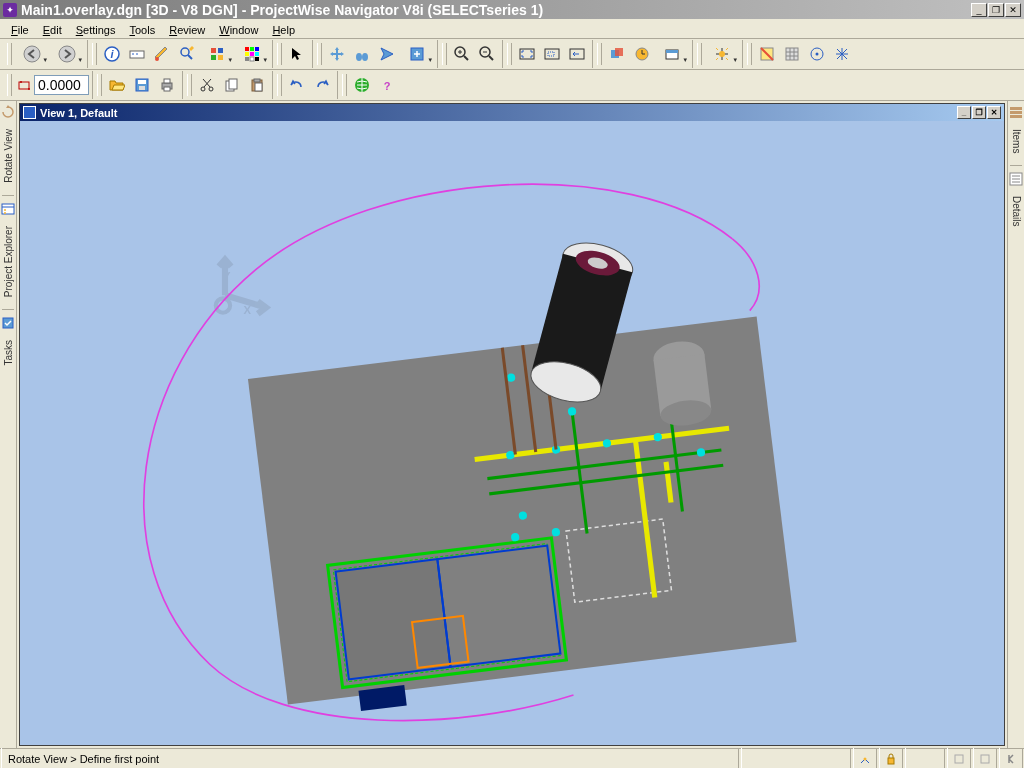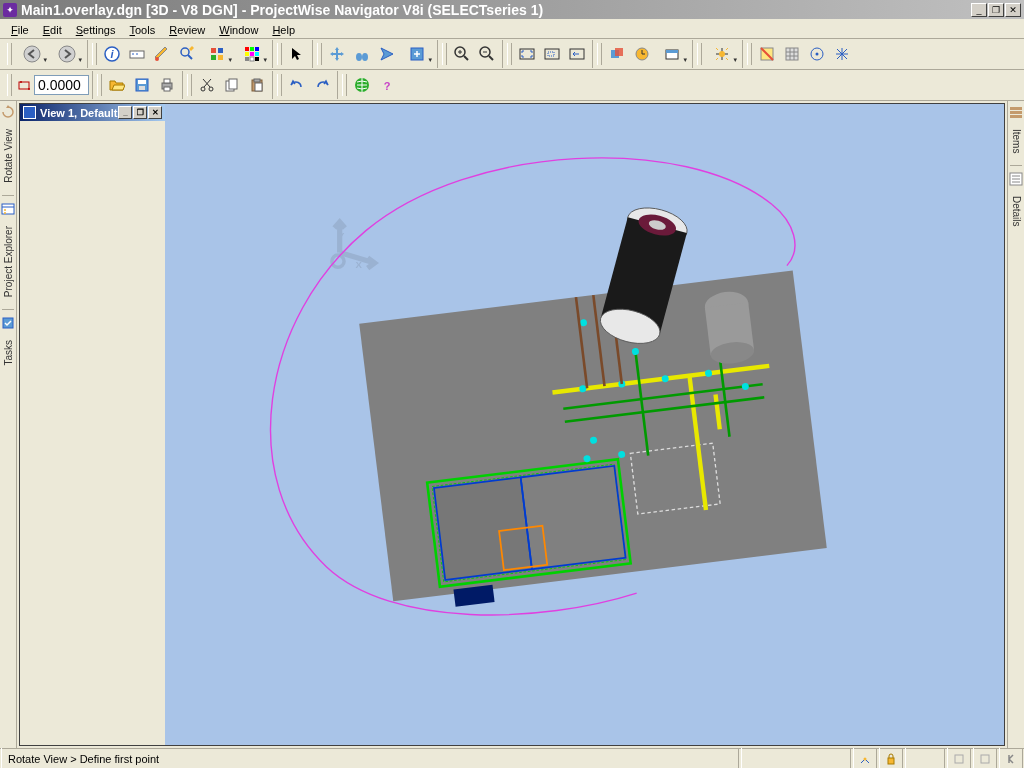--- a/index.html
+++ b/index.html
@@ -33,21 +33,21 @@
 .side-panel { width: 17px; background: #ece9d8; border-left: 1px solid #aca899; border-right: 1px solid #aca899; display: flex; flex-direction: column; align-items: center; padding: 4px 0; gap: 4px; }
 .side-panel.left { border-left: none; }
 .side-panel.right { border-right: none; }
 .side-tab { writing-mode: vertical-rl; text-orientation: mixed; padding: 6px 1px; font-size: 10px; color: #333; cursor: pointer; }
 .side-tab.left { writing-mode: vertical-lr; transform: rotate(180deg); }
 .side-sep { width: 12px; height: 1px; background: #aca899; margin: 2px 0; }
 .side-icon { width: 14px; height: 14px; }
 
 
 .view-container { flex: 1; background: #ece9d8; padding: 2px; position: relative; }
-.view-window { position: absolute; inset: 2px; border: 1px solid #404040; display: flex; flex-direction: row; }
+.view-window { position: absolute; inset: 2px; border: 1px solid #404040; display: flex; flex-direction: column; }
 .view-titlebar { height: 17px; background: linear-gradient(to right, #0a246a, #a6caf0); color: #fff; display: flex; align-items: center; padding: 0 3px; font-size: 11px; font-weight: bold; }
 .view-titlebar .vicon { width: 13px; height: 13px; background: #2b5fc3; border: 1px solid #fff; margin-right: 4px; }
 .view-titlebar .spacer { flex: 1; }
 .view-titlebar .vbtn { width: 14px; height: 13px; background: #d4d0c8; border: 1px solid #fff; border-right-color: #404040; border-bottom-color: #404040; margin-left: 1px; font-size: 8px; color: #000; text-align: center; line-height: 11px; cursor: pointer; }
 .viewport { flex: 1; background: #a9c4e8; position: relative; overflow: hidden; }
 
 
 .model { position: absolute; inset: 0; }
 
 

